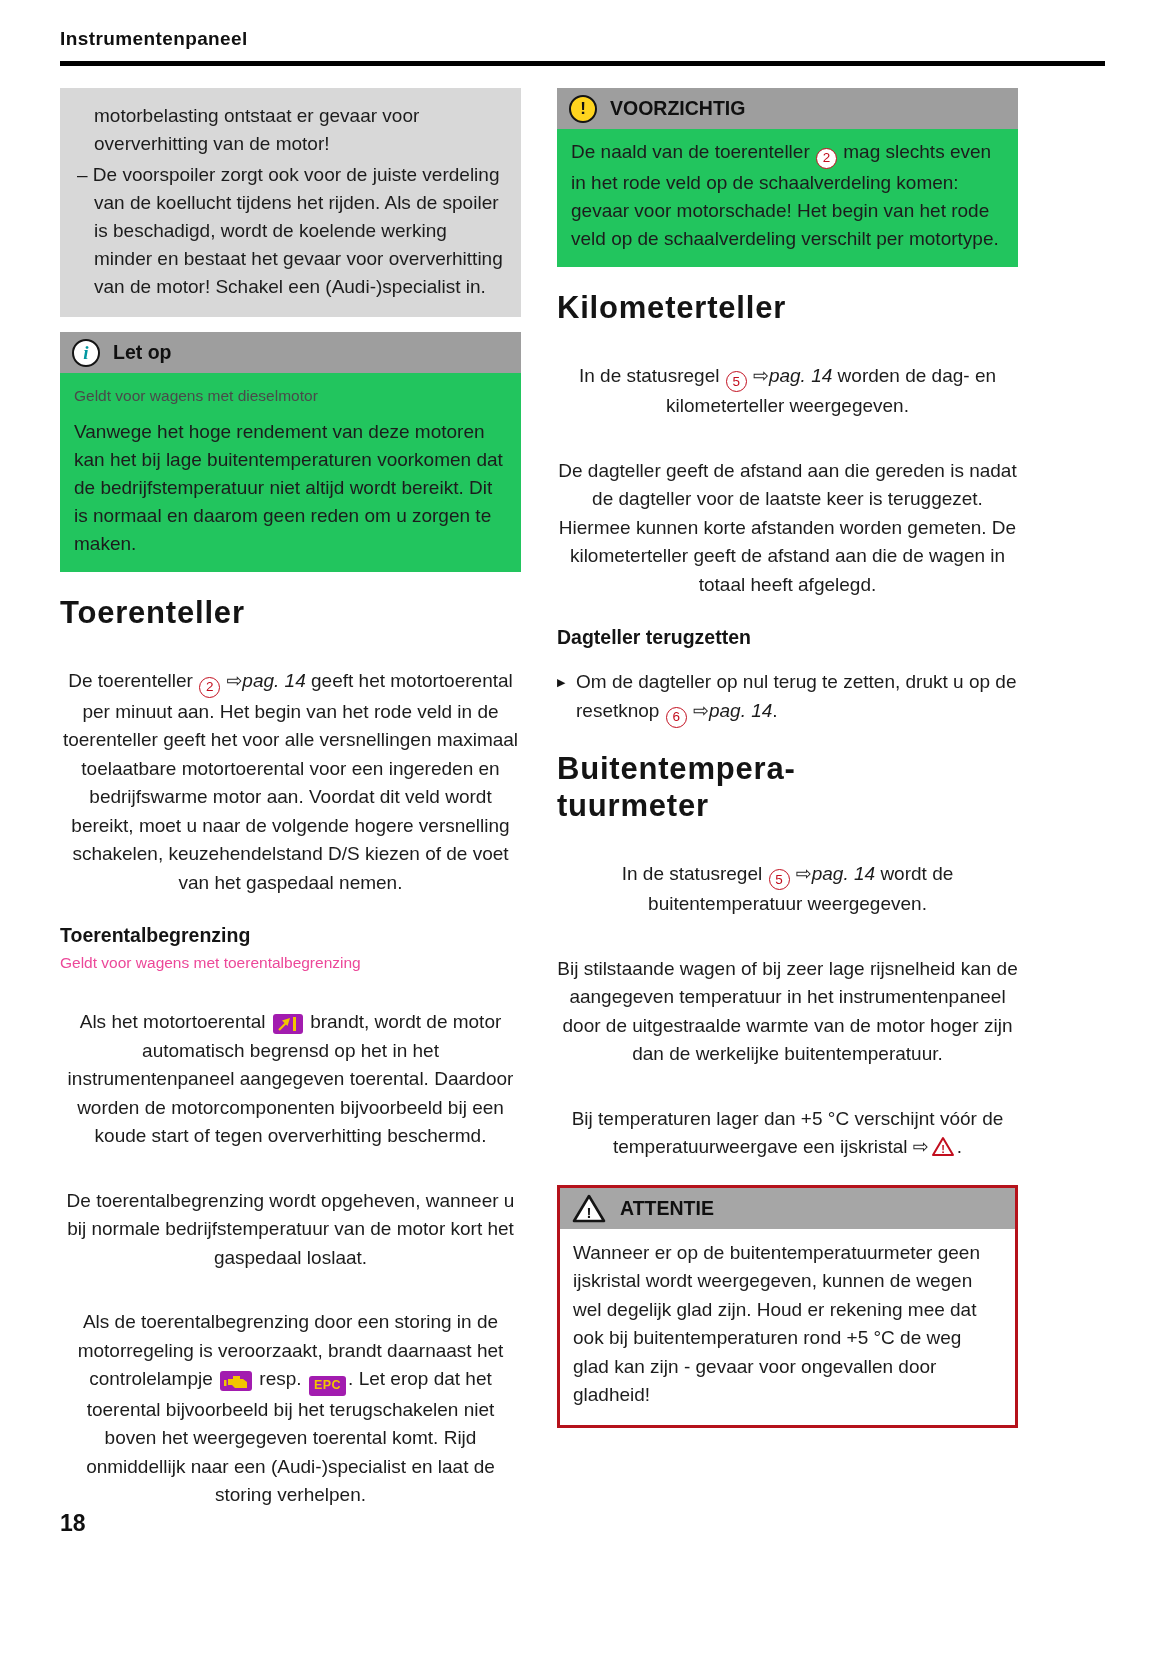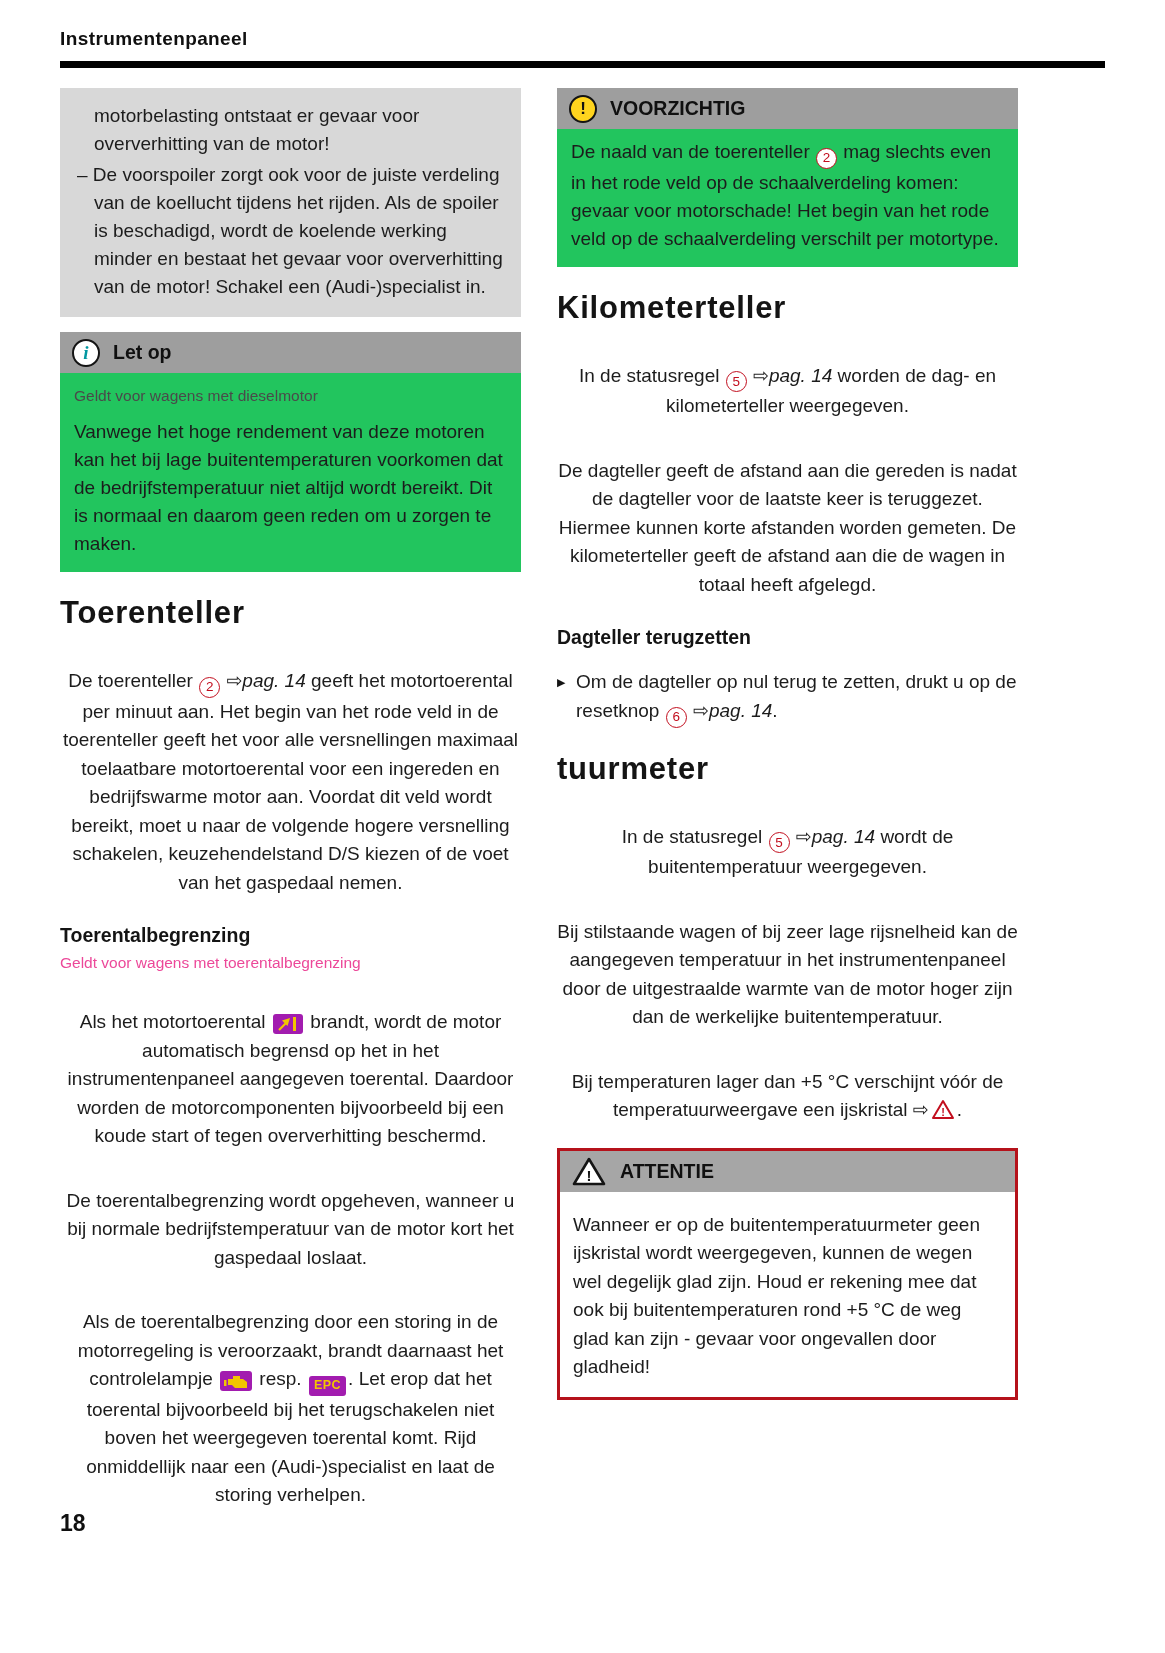--- a/index.html
+++ b/index.html
@@ -7,21 +7,21 @@
     position:relative;
     width:1165px;
     height:1653px;
     background:#ffffff;
     font-family:"Liberation Sans", sans-serif;
     color:#1c1c1c;
     overflow:hidden;
   }
   .running-header {
     position:absolute; top:28px; left:60px; right:60px;
-    border-bottom:7px solid #000000;
+    border-bottom:5px solid #000000;
     padding-bottom:11px;
   }
   .chapter { font-size:19px; font-weight:bold; letter-spacing:.4px; color:#101010; }
 
   .columns { position:absolute; top:88px; left:60px; display:flex; gap:36px; align-items:flex-start; }
   .col { width:461px; }
 
   
   .graybox { background:#d8d8d8; padding:11px 14px 13px; font-size:19px; line-height:28px; }
   .graybox p { margin:3px; }
@@ -74,21 +74,21 @@
 
   
   .bullet-row { display:flex; margin-top:19px; }
   .bullet-marker { width:19px; flex:none; font-size:11px; line-height:28.5px; color:#141414; }
   .bullet-text { font-size:19px; line-height:28.5px; }
 
   
   .attention-box { margin-top:23px; border:3px solid #b5121b; background:#fff; }
   .attention-header { background:#a6a6a6; height:41px; display:flex; align-items:center; gap:12px; padding:0 10px; }
   .attention-label { font-weight:bold; font-size:19.5px; color:#101010; }
-  .attention-body { background:#ffffff; padding:19px 13px 15px; font-size:19px; line-height:28.5px; }
+  .attention-body { background:#ffffff; padding:10px 13px 15px; font-size:19px; line-height:28.5px; }
   .attention-body p { margin:0; }
 
   .page-number { position:absolute; left:60px; top:1510px; font-size:23px; font-weight:bold; color:#101010; }
 </style>
 </head>
 <body>
 
 <div class="page">
 
   <header class="running-header">
@@ -166,20 +166,21 @@
       <p class="para">De dagteller geeft de afstand aan die gereden is nadat de dagteller voor de laatste keer is teruggezet. Hiermee kunnen korte afstanden worden gemeten. De kilometerteller geeft de afstand aan die de wagen in totaal heeft afgelegd.</p>
 
       <h3 class="h-sub">Dagteller terugzetten</h3>
 
       <div class="bullet-row">
         <span class="bullet-marker">▶</span>
         <div class="bullet-text"><span>Om de dagteller op nul terug te zetten, drukt u op de resetknop </span><span class="circnum">6</span><span> ⇨</span><span class="pag">pag. 14</span><span>.</span></div>
       </div>
 
       <h2 class="h-main">
+          <span style="display:block">Buitentempera-</span>
           <span style="display:block">tuurmeter</span>
         </h2>
 
       <p class="para"><span>In de statusregel </span><span class="circnum">5</span><span> ⇨</span><span class="pag">pag. 14</span><span> wordt de buitentemperatuur weergegeven.</span></p>
 
       <p class="para">Bij stilstaande wagen of bij zeer lage rijsnelheid kan de aangegeven temperatuur in het instrumentenpaneel door de uitgestraalde warmte van de motor hoger zijn dan de werkelijke buitentemperatuur.</p>
 
       <p class="para"><span>Bij temperaturen lager dan +5 °C verschijnt vóór de temperatuurweergave een ijskristal ⇨</span><span class="tri">
             <svg width="24" height="21" viewBox="0 0 24 21">
               <path d="M12 2 L22 19 H2 Z" fill="none" stroke="#c20e1e" stroke-width="2" stroke-linejoin="round"></path>

